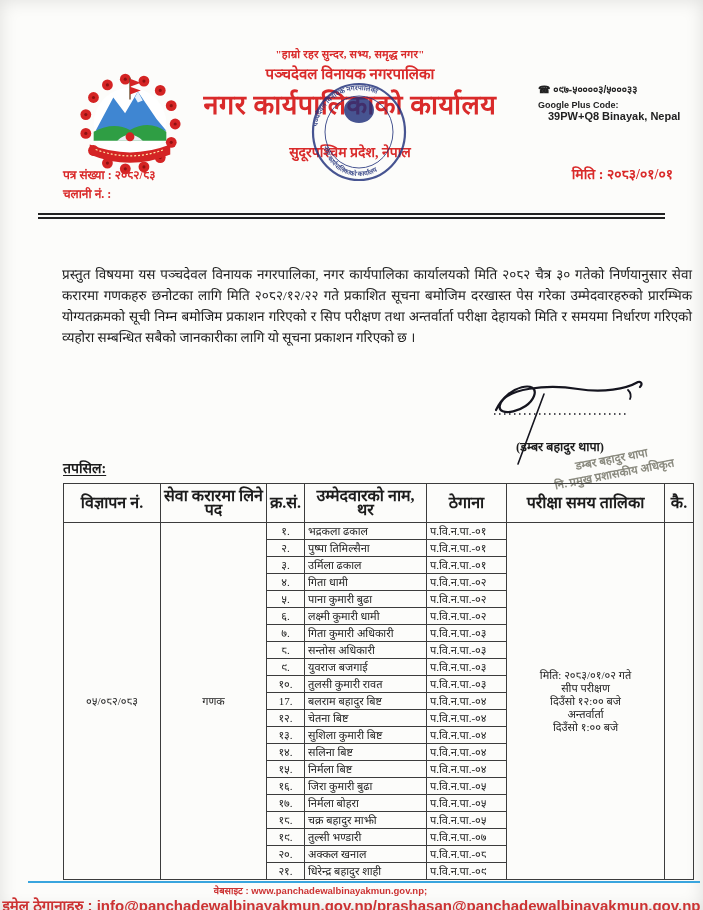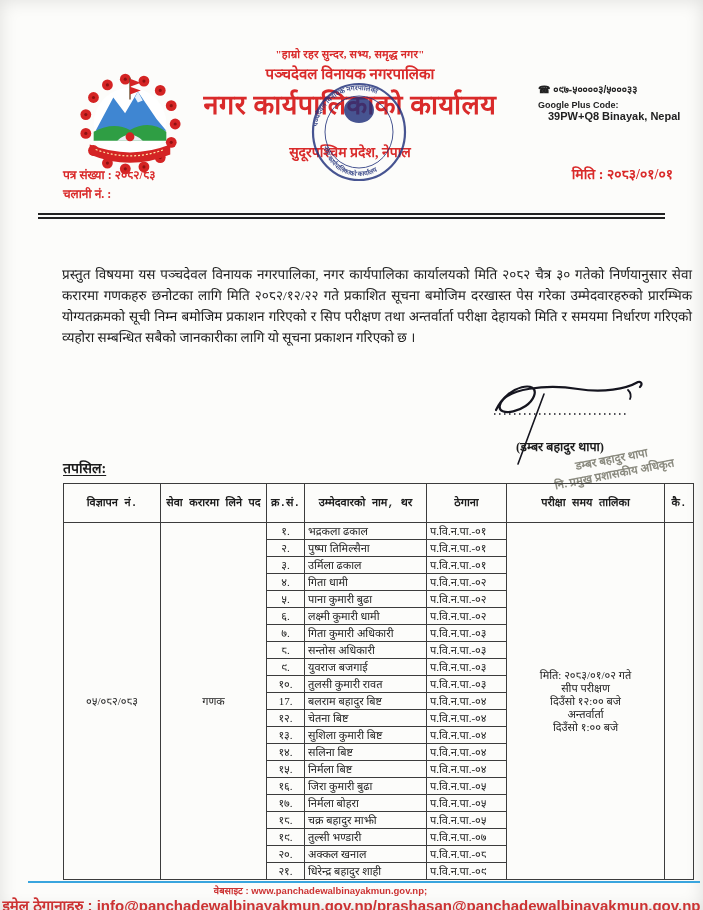--- a/index.html
+++ b/index.html
@@ -36,21 +36,21 @@
   .sig-name{position:absolute;left:470px;top:438px;width:180px;text-align:center;font-weight:bold;font-size:12.5px;}
   .sig-stamp{
     position:absolute;left:508px;top:452px;width:210px;text-align:center;
     color:#77776a;font-weight:bold;font-size:11.5px;line-height:15px;
     transform:rotate(-11deg);opacity:.85;
   }
   
   .tapasil{position:absolute;left:63px;top:458px;font-size:14px;font-weight:bold;text-decoration:underline;text-underline-offset:2px;}
   table.roster{position:absolute;left:63px;top:483px;width:630px;border-collapse:collapse;table-layout:fixed;}
   table.roster th,table.roster td{border:1px solid #3c3c3c;padding:0 3px;}
-  table.roster th{font-size:11px;font-weight:bold;height:38px;line-height:14px;font-family:Liberation Mono, monospace;}
+  table.roster th{font-size:16px;font-weight:bold;height:38px;line-height:14px;}
   table.roster td{font-size:11px;height:16px;line-height:13px;}
   td.c{text-align:center;vertical-align:middle;}
   td.l{text-align:left;padding-left:6px;}
   td.schedule{text-align:center;vertical-align:middle;font-size:11.5px;line-height:18px;}
   
   .footer-line{position:absolute;left:28px;top:881px;width:672px;height:2px;background:#39a5de;}
   .footer-web{position:absolute;left:0;top:884px;width:641px;text-align:center;font-size:9.5px;font-weight:bold;color:#c33;font-family:"Liberation Sans",sans-serif;}
   .footer-email{position:absolute;left:0;top:895px;width:703px;text-align:center;font-size:15px;font-weight:bold;color:#c33;font-family:"Liberation Sans",sans-serif;}
 </style>
 </head>

